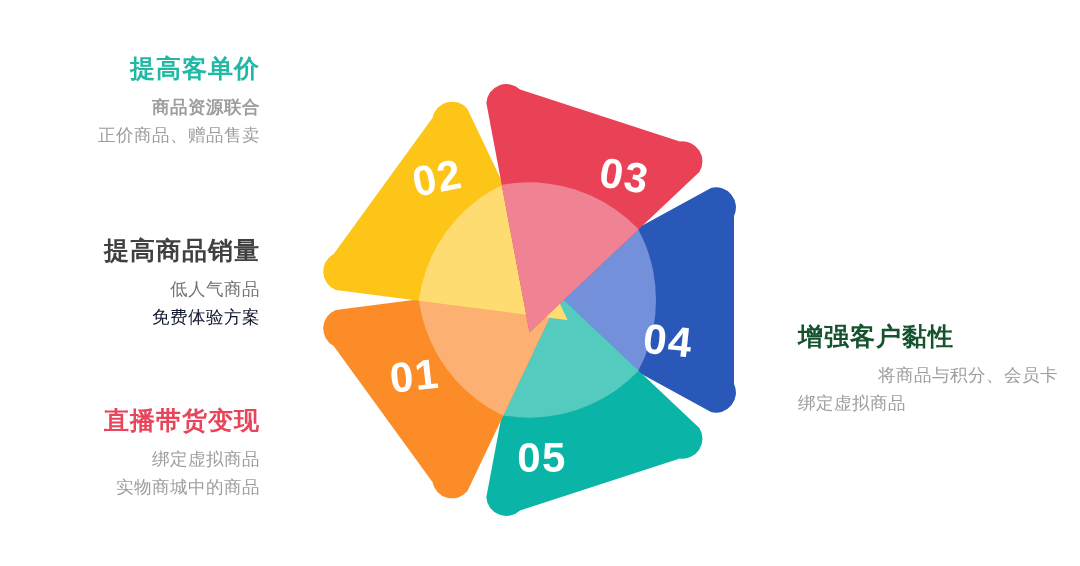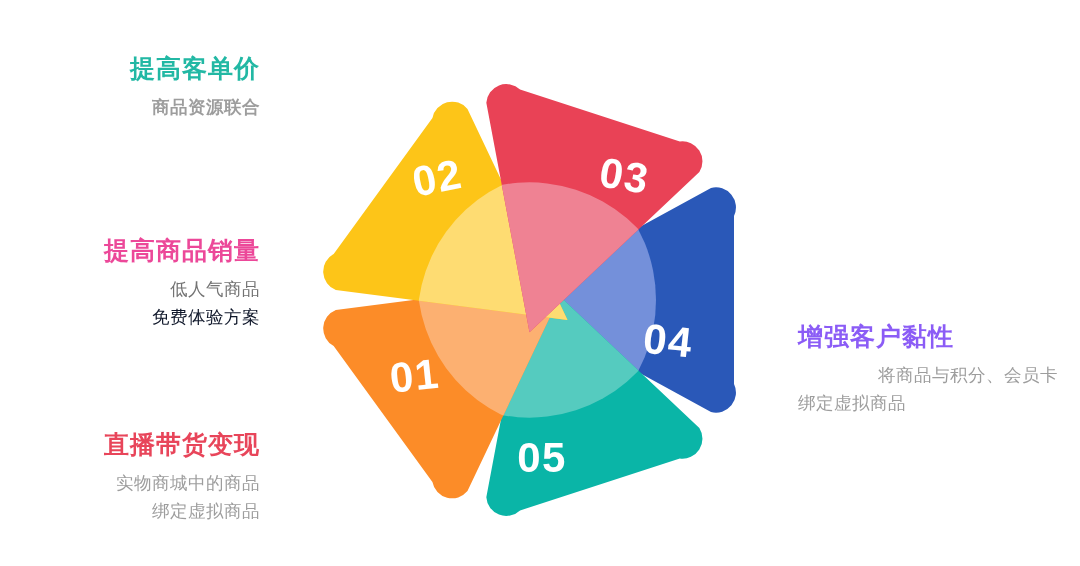--- a/index.html
+++ b/index.html
@@ -72,37 +72,38 @@
   }
 </style>
 </head>
 <body>
 
 <div id="canvas">
 
   <div class="text-block left" id="block-02">
     <div class="tb-title" style="color: rgb(34, 184, 164);">提高客单价</div>
     <div class="tb-line" style="color: rgb(157, 157, 157); font-weight: bold;">商品资源联合</div>
+    <div class="tb-line" style="color: rgb(157, 157, 157);">正价商品、赠品售卖</div>
   </div>
 
   <div class="text-block left" id="block-01">
-    <div class="tb-title" style="color: #ec4899; padding-left: 35px;">提高商品销量</div>
+    <div class="tb-title" style="color: #404040; padding-left: 35px;">提高商品销量</div>
     <div class="tb-line" style="color: #737373;">低人气商品</div>
     <div class="tb-line" style="color: #0f172a;">免费体验方案</div>
   </div>
 
   <div class="text-block left" id="block-05">
-    <div class="tb-title" style="color: rgb(232, 69, 90); margin-top: 24px;">直播带货变现</div>
+    <div class="tb-title" style="color: rgb(232, 69, 90);">直播带货变现</div>
+    <div class="tb-line" style="color: rgb(157, 157, 157);">绑定虚拟商品</div>
     <div class="tb-line" style="color: rgb(157, 157, 157);">实物商城中的商品</div>
-    <div class="tb-line" style="color: rgb(157, 157, 157);">绑定虚拟商品</div>
   </div>
 
 
   <div class="text-block right" id="block-04">
-    <div class="tb-title" style="color: #8b5cf6;">增强客户黏性</div>
+    <div class="tb-title" style="color: #14532d;">增强客户黏性</div>
     <div class="tb-line" style="color: rgb(157, 157, 157); text-align: right;">将商品与积分、会员卡</div>
     <div class="tb-line" style="color: rgb(157, 157, 157);">绑定虚拟商品</div>
   </div>
 
   <div id="wheel">
     <svg viewBox="0 0 528 518" xmlns="http://www.w3.org/2000/svg">
       <defs>
 
         <clipPath id="clip-hl">
           <circle cx="0" cy="0" r="150"></circle>

